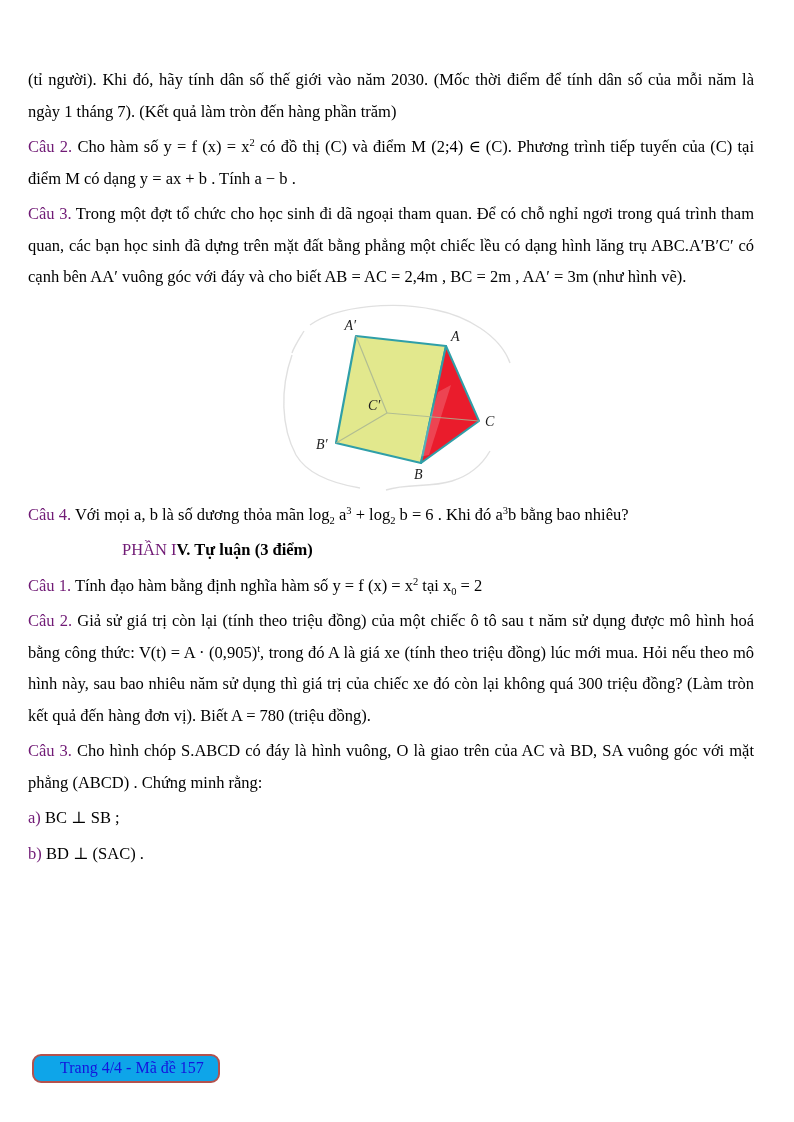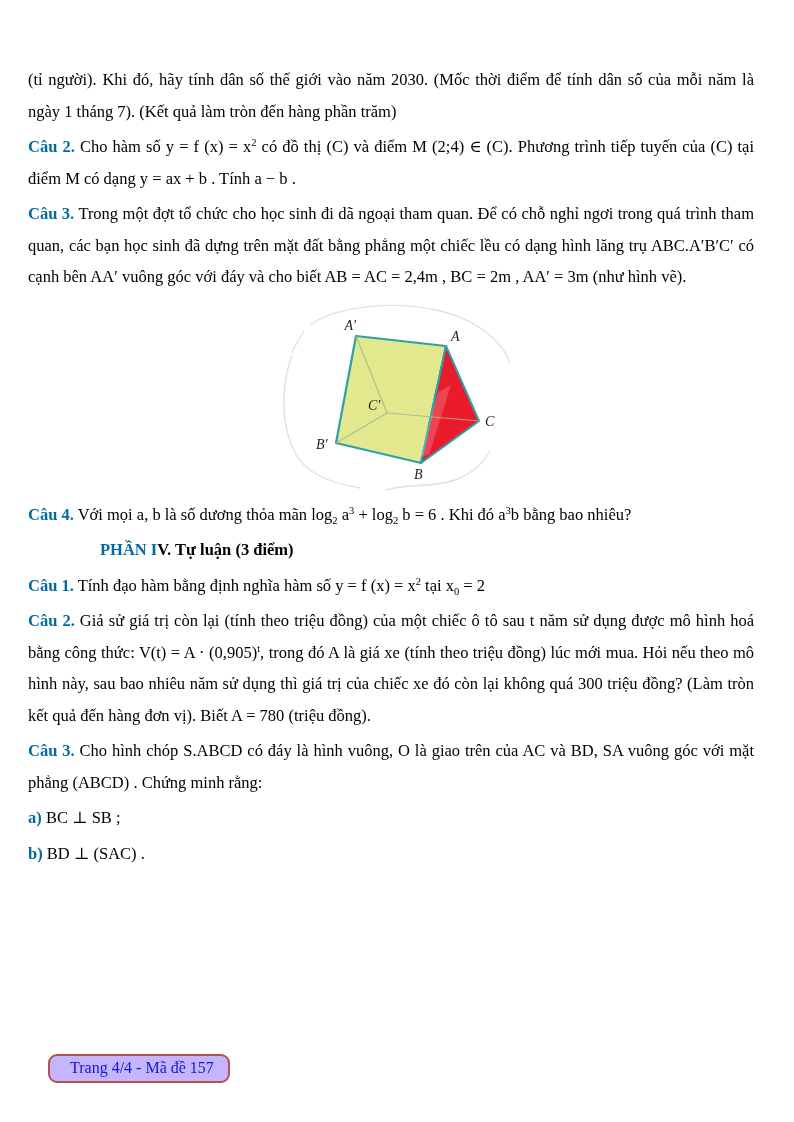--- a/index.html
+++ b/index.html
@@ -14,49 +14,49 @@
     overflow:hidden;
   }
   .doc{padding:64px 40px 0 28px;}
   .para{
     margin:0 0 4px 0;
     line-height:31.5px;
     text-align:justify;
   }
   .para.single{text-align:left;}
   .para.indent1{text-indent:20px;text-align:left;}
-  .para.part-heading{margin-left:72px;text-align:left;}
+  .para.part-heading{margin-left:94px;text-align:left;}
   .para.het{text-align:center;margin-top:4px;}
-  .lbl{color:#0369a1;font-weight:bold;}
+  .lbl{color:#701a75;font-weight:normal;}
   .b{font-weight:bold;}
   .i{}
   .sup{font-size:10.5px;vertical-align:super;line-height:0;}
   .sub{font-size:10.5px;vertical-align:sub;line-height:0;}
   .figure-wrap{
     width:252px;height:196px;
     margin:4px 0 6px 240px;
   }
   .figure-wrap svg{display:block;}
   .vlabel{
     font-family:"Liberation Serif","DejaVu Serif",serif;
     font-style:italic;
     font-size:14px;
     fill:#1c1c1c;
   }
   .footer-box{
     position:absolute;
-    left:48px;top:1054px;
+    left:32px;top:1054px;
     min-width:132px;
-    padding:3px 14px 4px 20px;
+    padding:3px 14px 4px 26px;
     border:2px solid #b4524e;
     border-radius:9px;
     text-align:center;
     color:#1414dd;
     font-size:16px;
-    background:#c4b5fd;
+    background:#0ea5e9;
   }
 </style>
 </head>
 <body>
 
 <div class="page">
   <div class="doc">
 
     <p class="para"><span>(tỉ người). Khi đó, hãy tính dân số thế giới vào năm 2030. (Mốc thời điểm để tính dân số của mỗi năm là ngày 1 tháng 7). (Kết quả làm tròn đến hàng phần trăm)</span></p>
 

